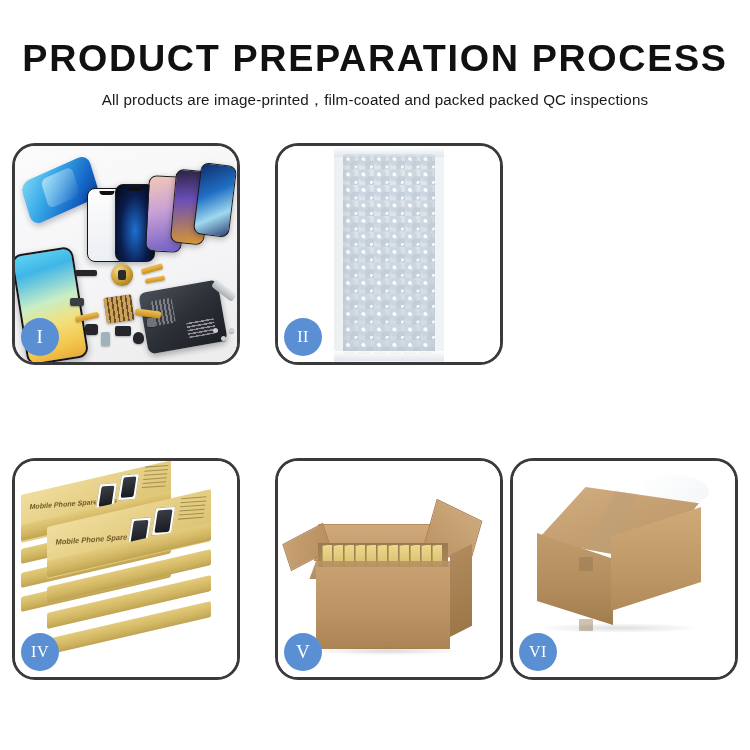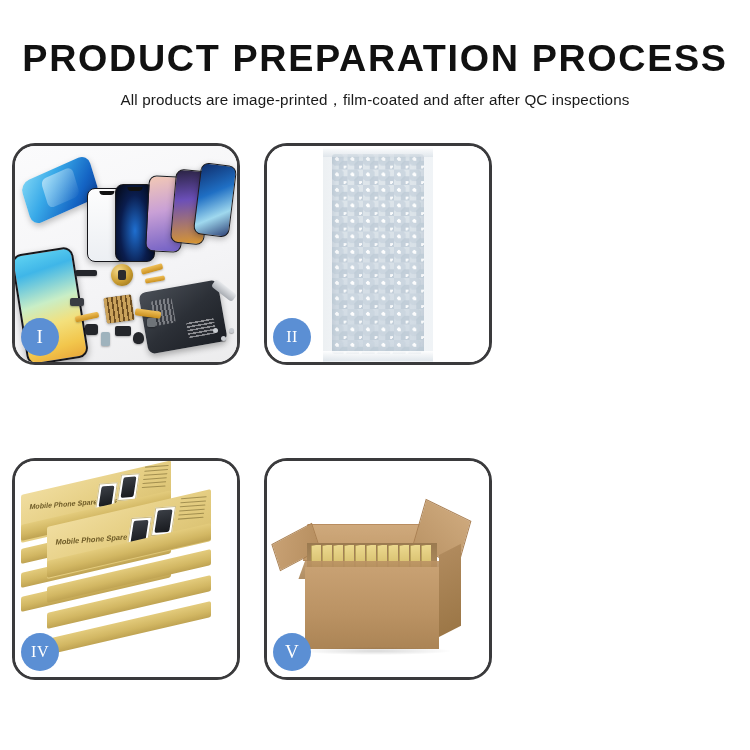--- a/index.html
+++ b/index.html
@@ -23,21 +23,21 @@
     margin:0;padding-top:11px;white-space:nowrap;
   }
 
   
   .grid{position:absolute;left:12px;top:143px;width:726px;height:540px;}
   .panel{
     position:absolute;width:228px;height:222px;
     border:3px solid #3a3a3c;border-radius:23px;
     background:#ffffff;overflow:hidden;box-sizing:border-box;
   }
-  .p-c0{left:0px;}   .p-c1{left:252px;} .p-c2{left:498px;}
+  .p-c0{left:0px;}   .p-c1{left:263px;} .p-c2{left:498px;}
   .p-r0{top:0px;}    .p-r1{top:315px;}
 
   .stage{position:absolute;inset:0;overflow:hidden;}
 
   
   .badge{
     position:absolute;left:6px;bottom:6px;width:38px;height:38px;border-radius:50%;
     background:#5b8fd4;color:#ffffff;display:flex;align-items:center;justify-content:center;
     font-family:"Liberation Serif","DejaVu Serif",serif;font-size:19px;letter-spacing:.5px;
     z-index:40;
@@ -237,21 +237,21 @@
   .c6-shadow{position:absolute;left:22px;top:162px;width:168px;height:10px;border-radius:50%;
     background:radial-gradient(ellipse,rgba(0,0,0,.13),rgba(0,0,0,0) 70%);}
 </style>
 </head>
 <body>
 
 <div class="page">
 
   <div class="header">
     <div class="title">PRODUCT PREPARATION PROCESS</div>
-    <div class="subtitle">All products are image-printed，film-coated and after after QC inspections</div>
+    <div class="subtitle">All products are image-printed，film-coated and packed packed QC inspections</div>
   </div>
 
   <div class="grid">
 
     <div class="panel p-c0 p-r0">
       <div class="stage">
         <div class="p1bg"></div>
         <div class="film"></div>
 
         <div class="ph scr s1">
@@ -376,15 +376,31 @@
             <i style="left:110px;"></i>
         </div>
         <div class="c5-flapfront"></div>
         <div class="c5-body"></div>
         <div class="c5-right"></div>
         <div class="c5-shadow"></div>
       </div>
       <div class="badge">V</div>
     </div>
 
+    <div class="panel p-c2 p-r1">
+      <div class="stage">
+        <div class="p6bg"></div>
+        <div class="c6-wrap"></div>
+        <div class="c6-top"></div>
+        <div class="c6-tape">
+            <i></i>
+          </div>
+        <div class="c6-left"></div>
+        <div class="c6-right"></div>
+        <div class="c6-seam"></div>
+        <div class="c6-seam2"></div>
+        <div class="c6-shadow"></div>
+      </div>
+      <div class="badge wide">VI</div>
+    </div>
 
   </div>
 </div>
 
 </body></html>

